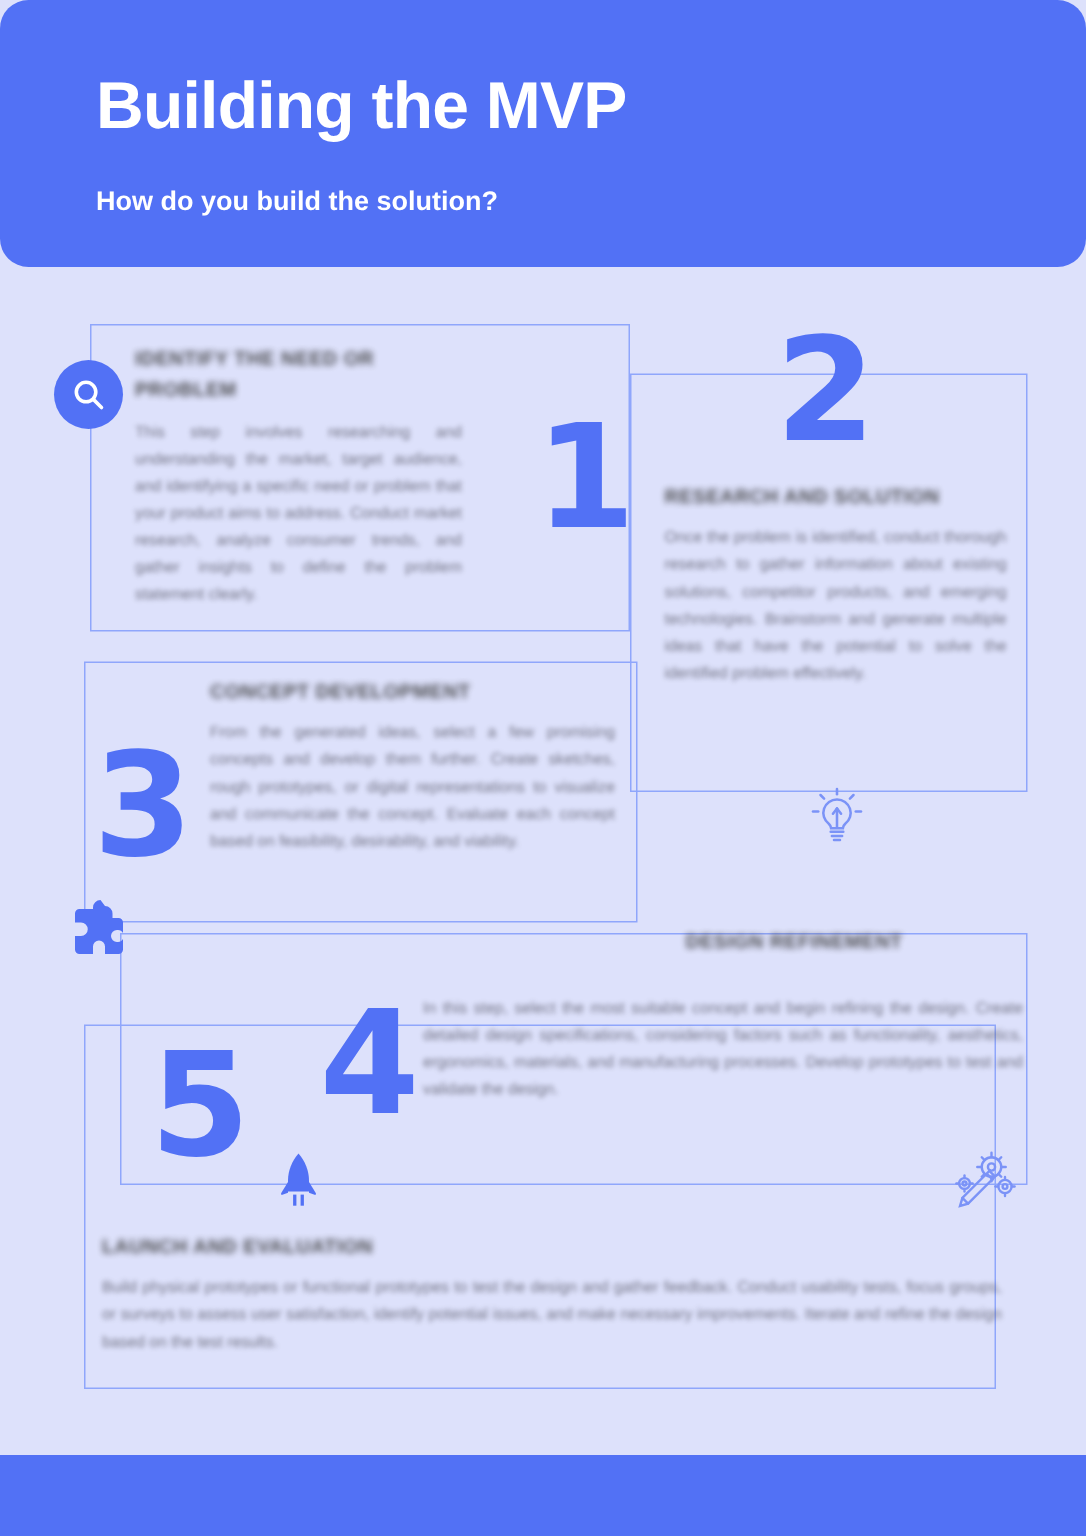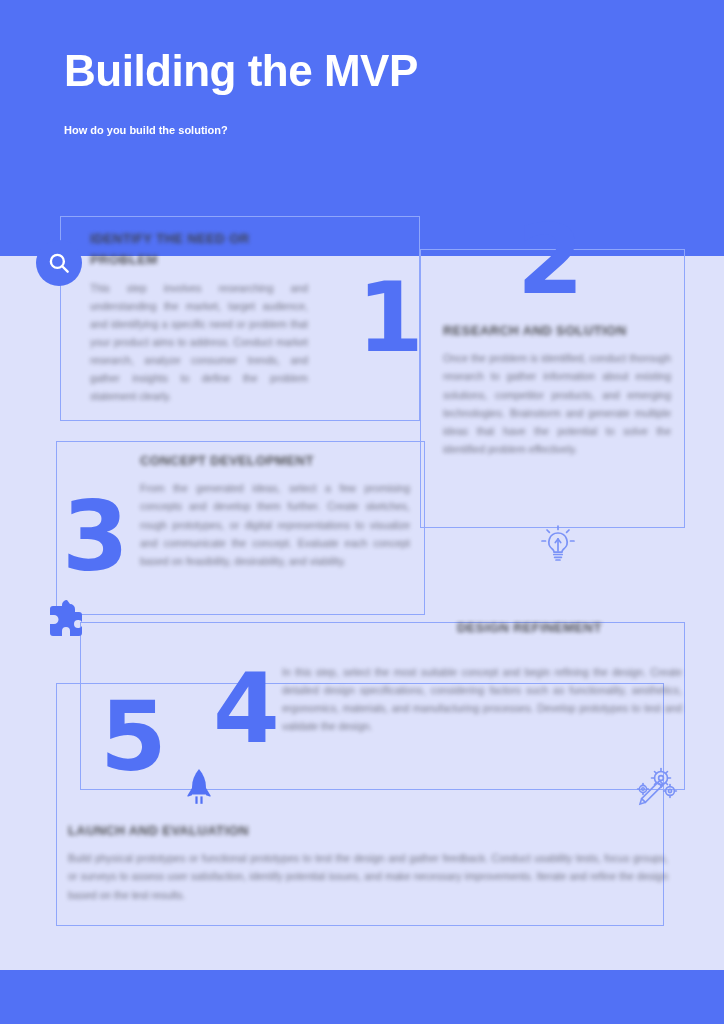--- a/index.html
+++ b/index.html
@@ -14,38 +14,39 @@
     font-family: "Liberation Sans", sans-serif;
     overflow: hidden;
     position: relative;
   }
 
   
   .header {
     position: absolute;
     left: 0; top: 0;
     width: 724px;
-    height: 256px;
+    height: 178px;
     background: #5271f5;
+    border-radius: 19px;
   }
   .header-title {
     position: absolute;
     left: 64px; top: 48px;
     color: #ffffff;
     font-size: 44px;
     font-weight: bold;
     letter-spacing: -0.5px;
     line-height: 1.05;
     white-space: nowrap;
   }
   .header-subtitle {
     position: absolute;
     left: 64px; top: 124px;
     color: #ffffff;
-    font-size: 11px;
+    font-size: 18px;
     font-weight: bold;
     white-space: nowrap;
   }
 
   
   .footer {
     position: absolute;
     left: 0; top: 970px;
     width: 724px;
     height: 54px;

